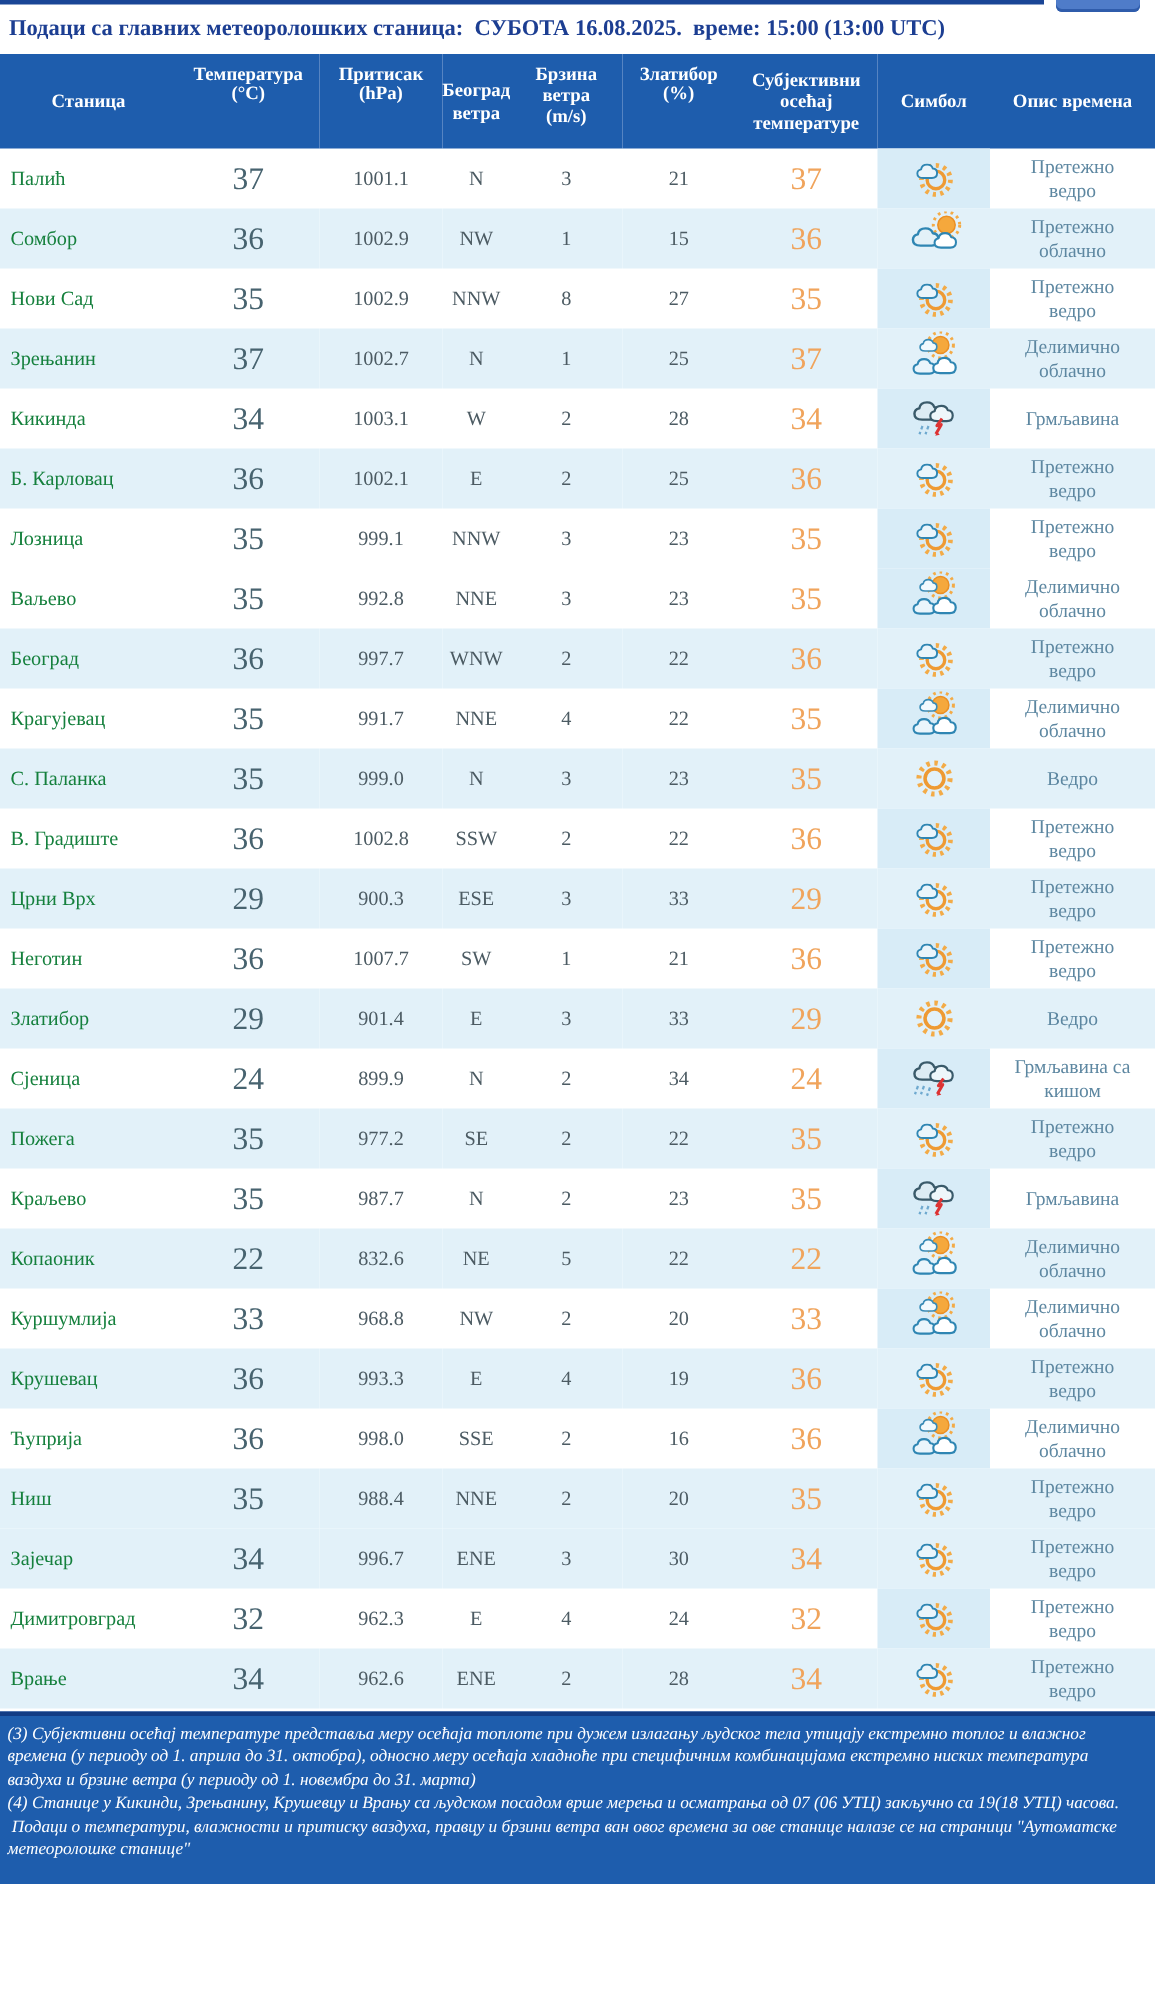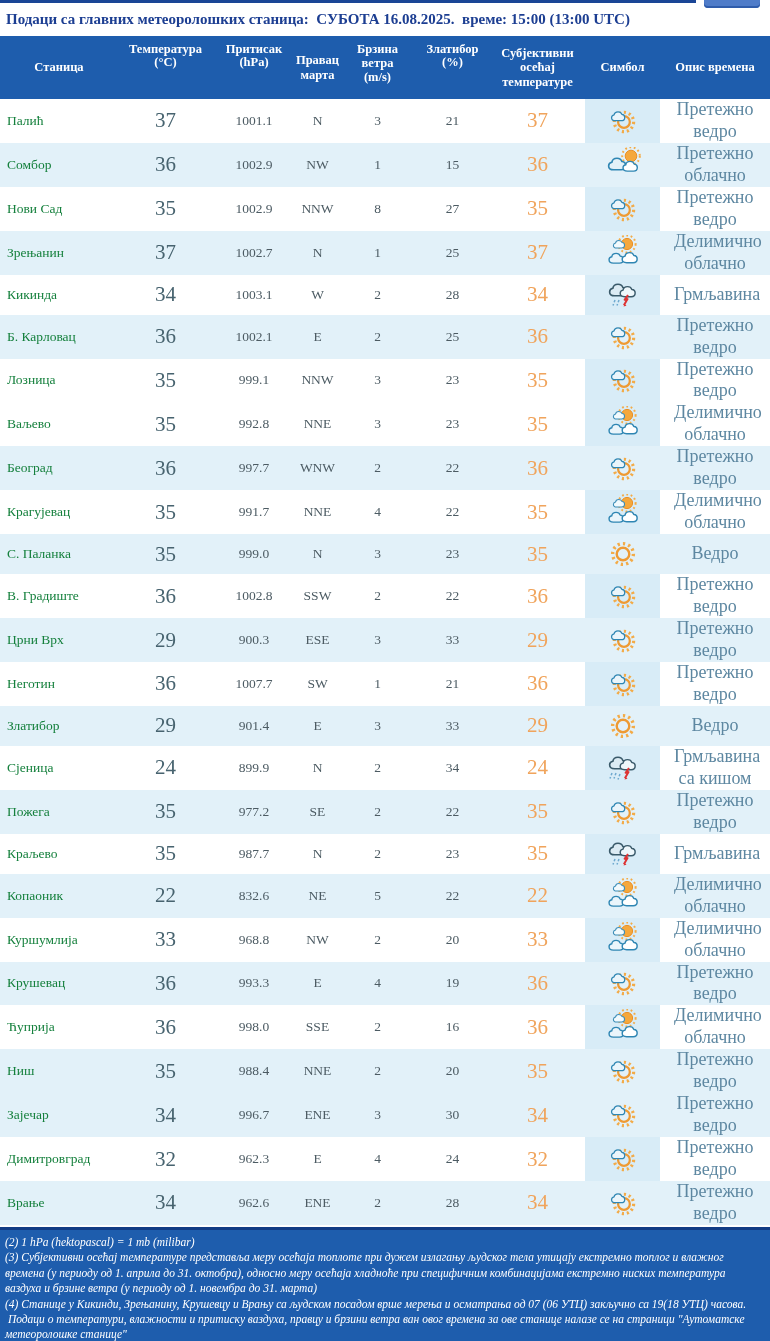--- a/index.html
+++ b/index.html
@@ -45,21 +45,21 @@
   }
   tbody tr.alt td{background:#e2f1f9;}
   tbody td.station{
     text-align:left;padding-left:7px;
     color:#15803d;font-size:13.5px;
   }
   tbody td.temp{font-size:21px;color:#47636f;}
   tbody td.feels{font-size:21px;color:#f0a45c;}
   tbody td.symbol{background:#d8ecf7;}
   tbody td.desc{
-    color:#5d87a1;font-size:18px;line-height:1.22;
+    color:#5d87a1;font-size:13px;line-height:1.22;
     padding:0 14px;
   }
   .symbol-box{width:42px;height:36px;margin:0 auto;display:flex;align-items:center;justify-content:center;}
   .symbol-box svg{display:block;}
   .footer{
     margin-top:2px;
     border-top:3px solid #123c85;
     background:#1e5dad;
     color:#ffffff;
     font-style:italic;
@@ -106,21 +106,21 @@
     </div>
   </th>
           <th>
     <div class="hcell with-unit">
       <div class="col-label">Притисак</div>
       <div class="col-unit">(hPa)</div>
     </div>
   </th>
           <th>
     <div class="hcell no-unit">
-      <div class="col-label">Правац марта</div>
+      <div class="col-label">Београд ветра</div>
 
     </div>
   </th>
           <th>
     <div class="hcell with-unit">
       <div class="col-label">Брзина ветра</div>
       <div class="col-unit">(m/s)</div>
     </div>
   </th>
           <th>
@@ -774,18 +774,17 @@
                 </g>
               </svg>
             </div>
     </td>
     <td class="desc">Претежно ведро</td>
   </tr>
       </tbody>
   </table>
 
   <div class="footer">
-      <div class="note">(2) 1 hPa (hektopascal) = 1 mb (milibar)</div>
       <div class="note">(3) Субјективни осећај температуре представља меру осећаја топлоте при дужем излагању људског тела утицају екстремно топлог и влажног времена (у периоду од 1. априла до 31. октобра), односно меру осећаја хладноће при специфичним комбинацијама екстремно ниских температура ваздуха и брзине ветра (у периоду од 1. новембра до 31. марта)</div>
       <div class="note">(4) Станице у Кикинди, Зрењанину, Крушевцу и Врању са људском посадом врше мерења и осматрања од 07 (06 УТЦ) закључно са 19(18 УТЦ) часова.</div>
       <div class="note"> Подаци о температури, влажности и притиску ваздуха, правцу и брзини ветра ван овог времена за ове станице налазе се на страници "Аутоматске метеоролошке станице"</div>
     </div>
 </div>
 
 </body></html>

